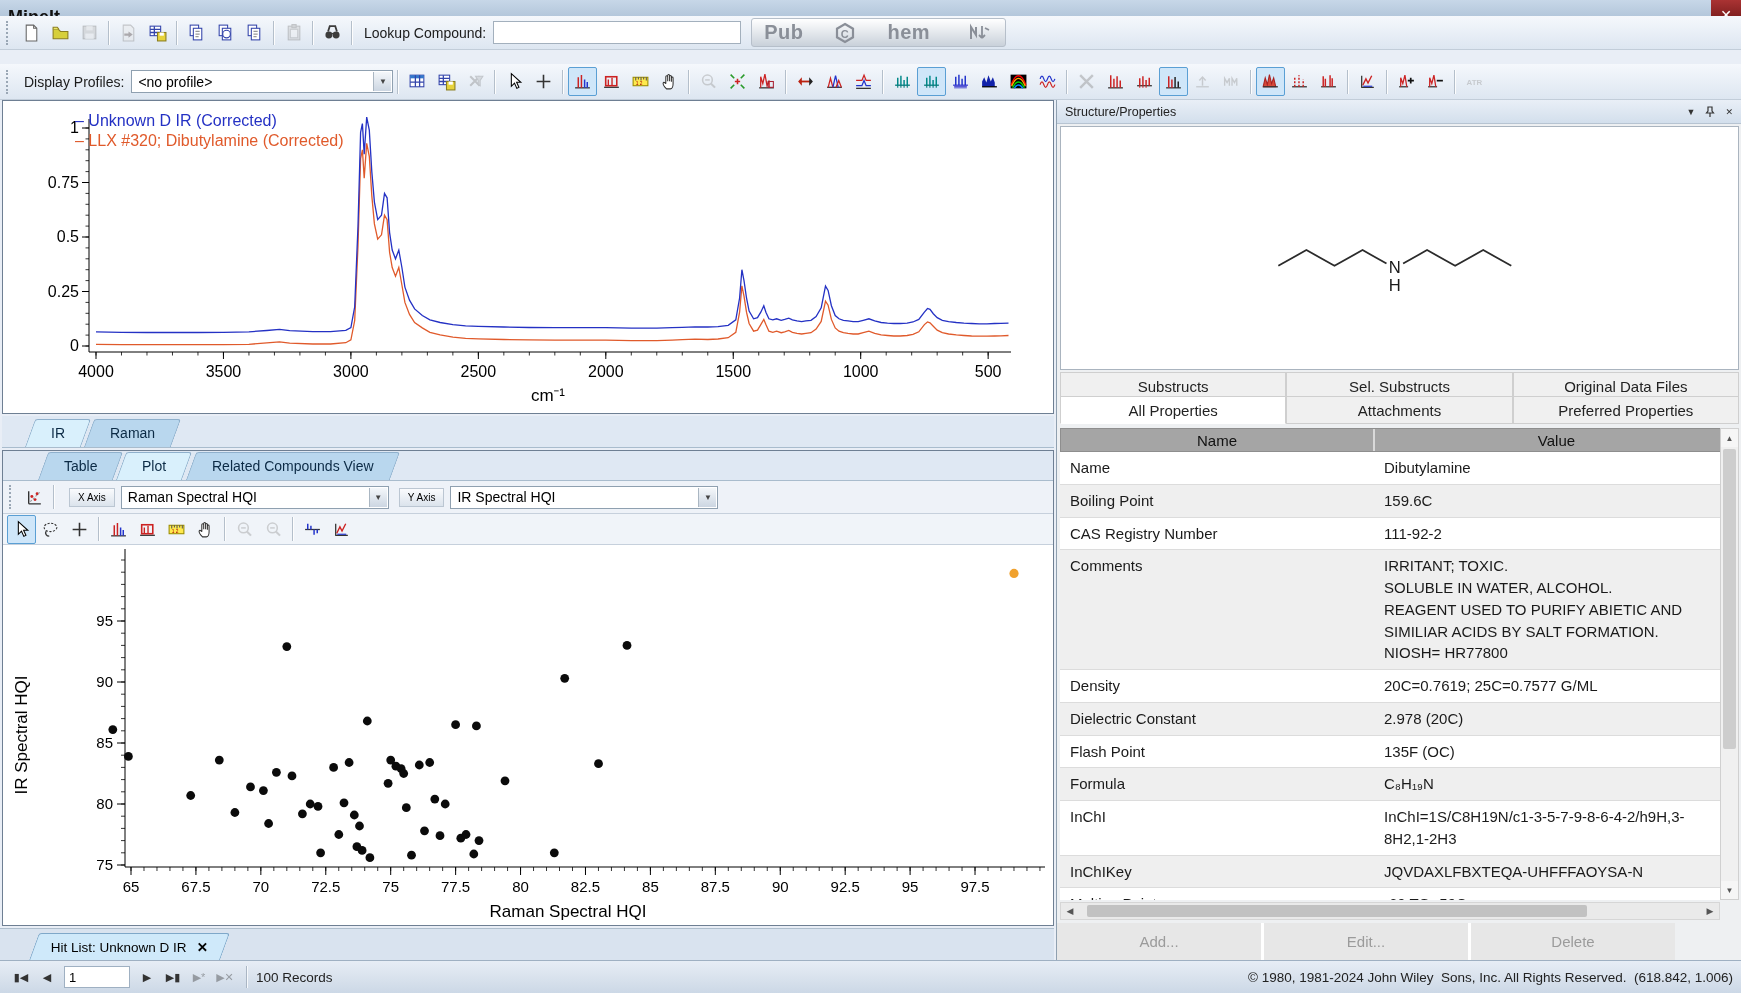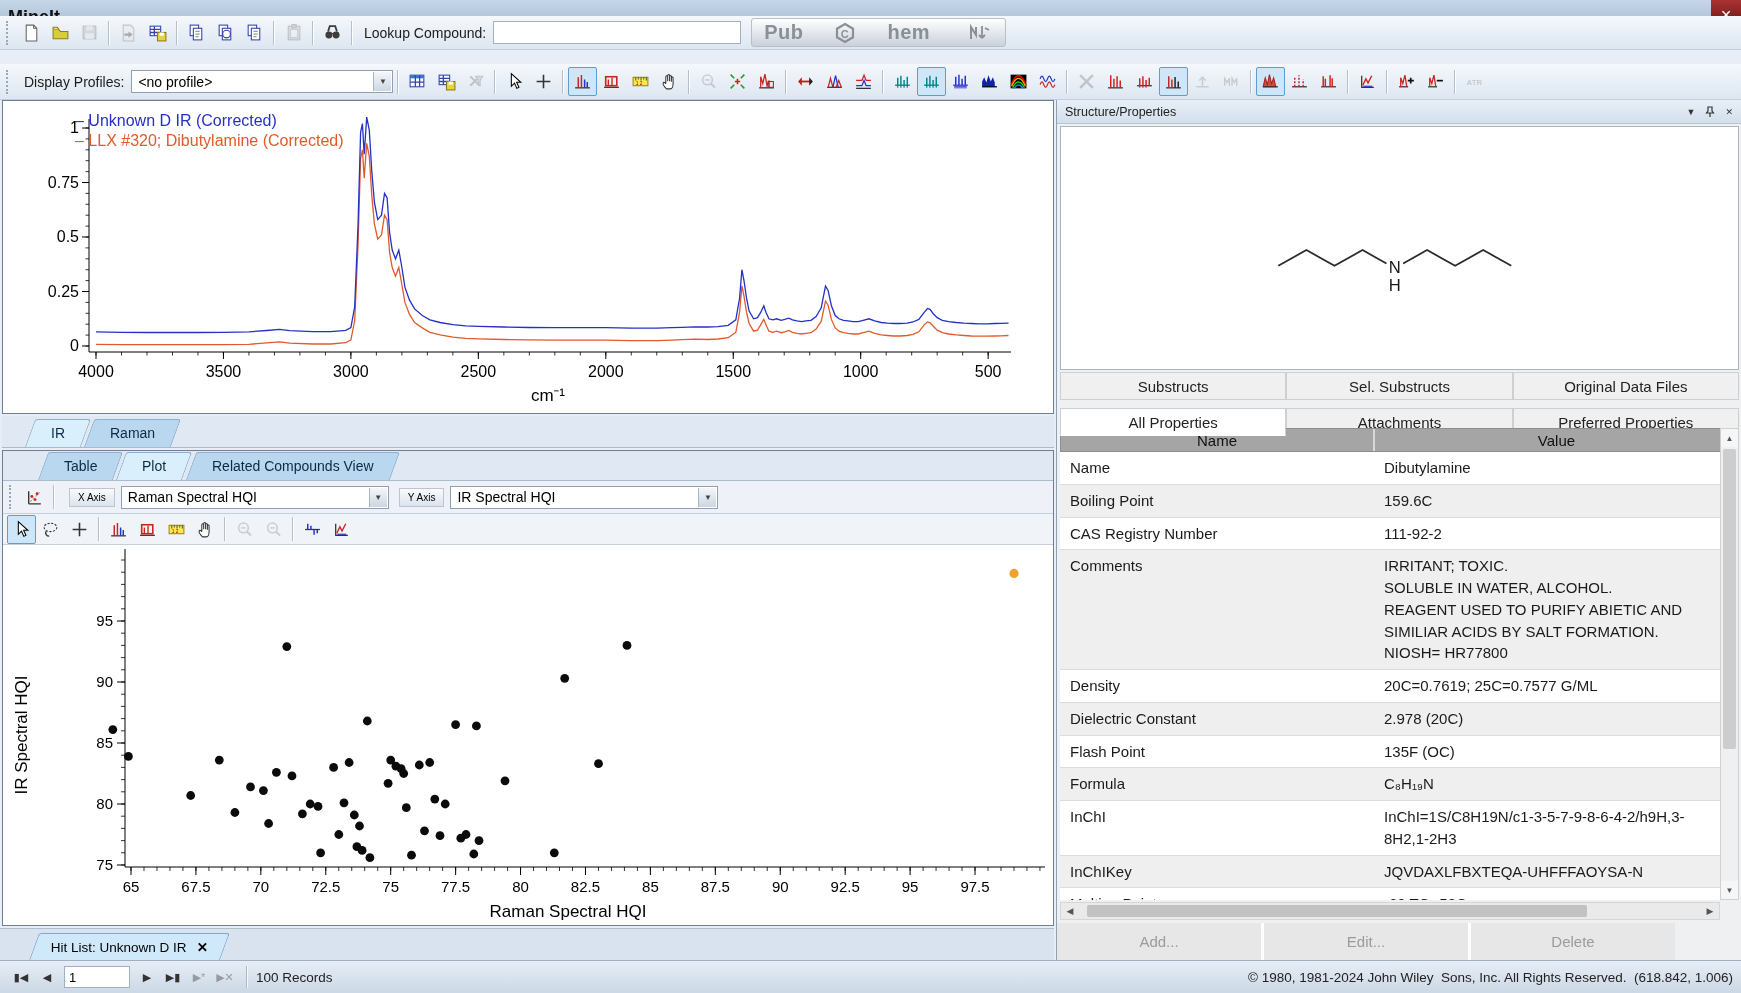--- a/index.html
+++ b/index.html
@@ -865,21 +865,21 @@
           <polyline points="128,61 151,48 178,63 205,48 232,63" fill="none" stroke="#2b2b2b" stroke-width="1.7"></polyline>
           <text x="120" y="70" font-size="16" text-anchor="middle" fill="#1a1a1a">N</text>
           <text x="120" y="87" font-size="16" text-anchor="middle" fill="#1a1a1a">H</text>
         </svg>
     </div>
     <div class="rtabs" style="top:272px" id="rtabs1">
         <div class="rtab">Substructs</div>
         <div class="rtab">Sel. Substructs</div>
         <div class="rtab">Original Data Files</div>
       </div>
-    <div class="rtabs" style="top:308px" id="rtabs2">
+    <div class="rtabs" style="top:296px" id="rtabs2">
         <div class="rtab active">All Properties</div>
         <div class="rtab">Attachments</div>
         <div class="rtab">Preferred Properties</div>
       </div>
     <div class="prophead">
       <div class="ph-name">Name</div>
       <div class="ph-value">Value</div>
     </div>
     <div class="proprows" id="propRows">
         <div class="prow">

